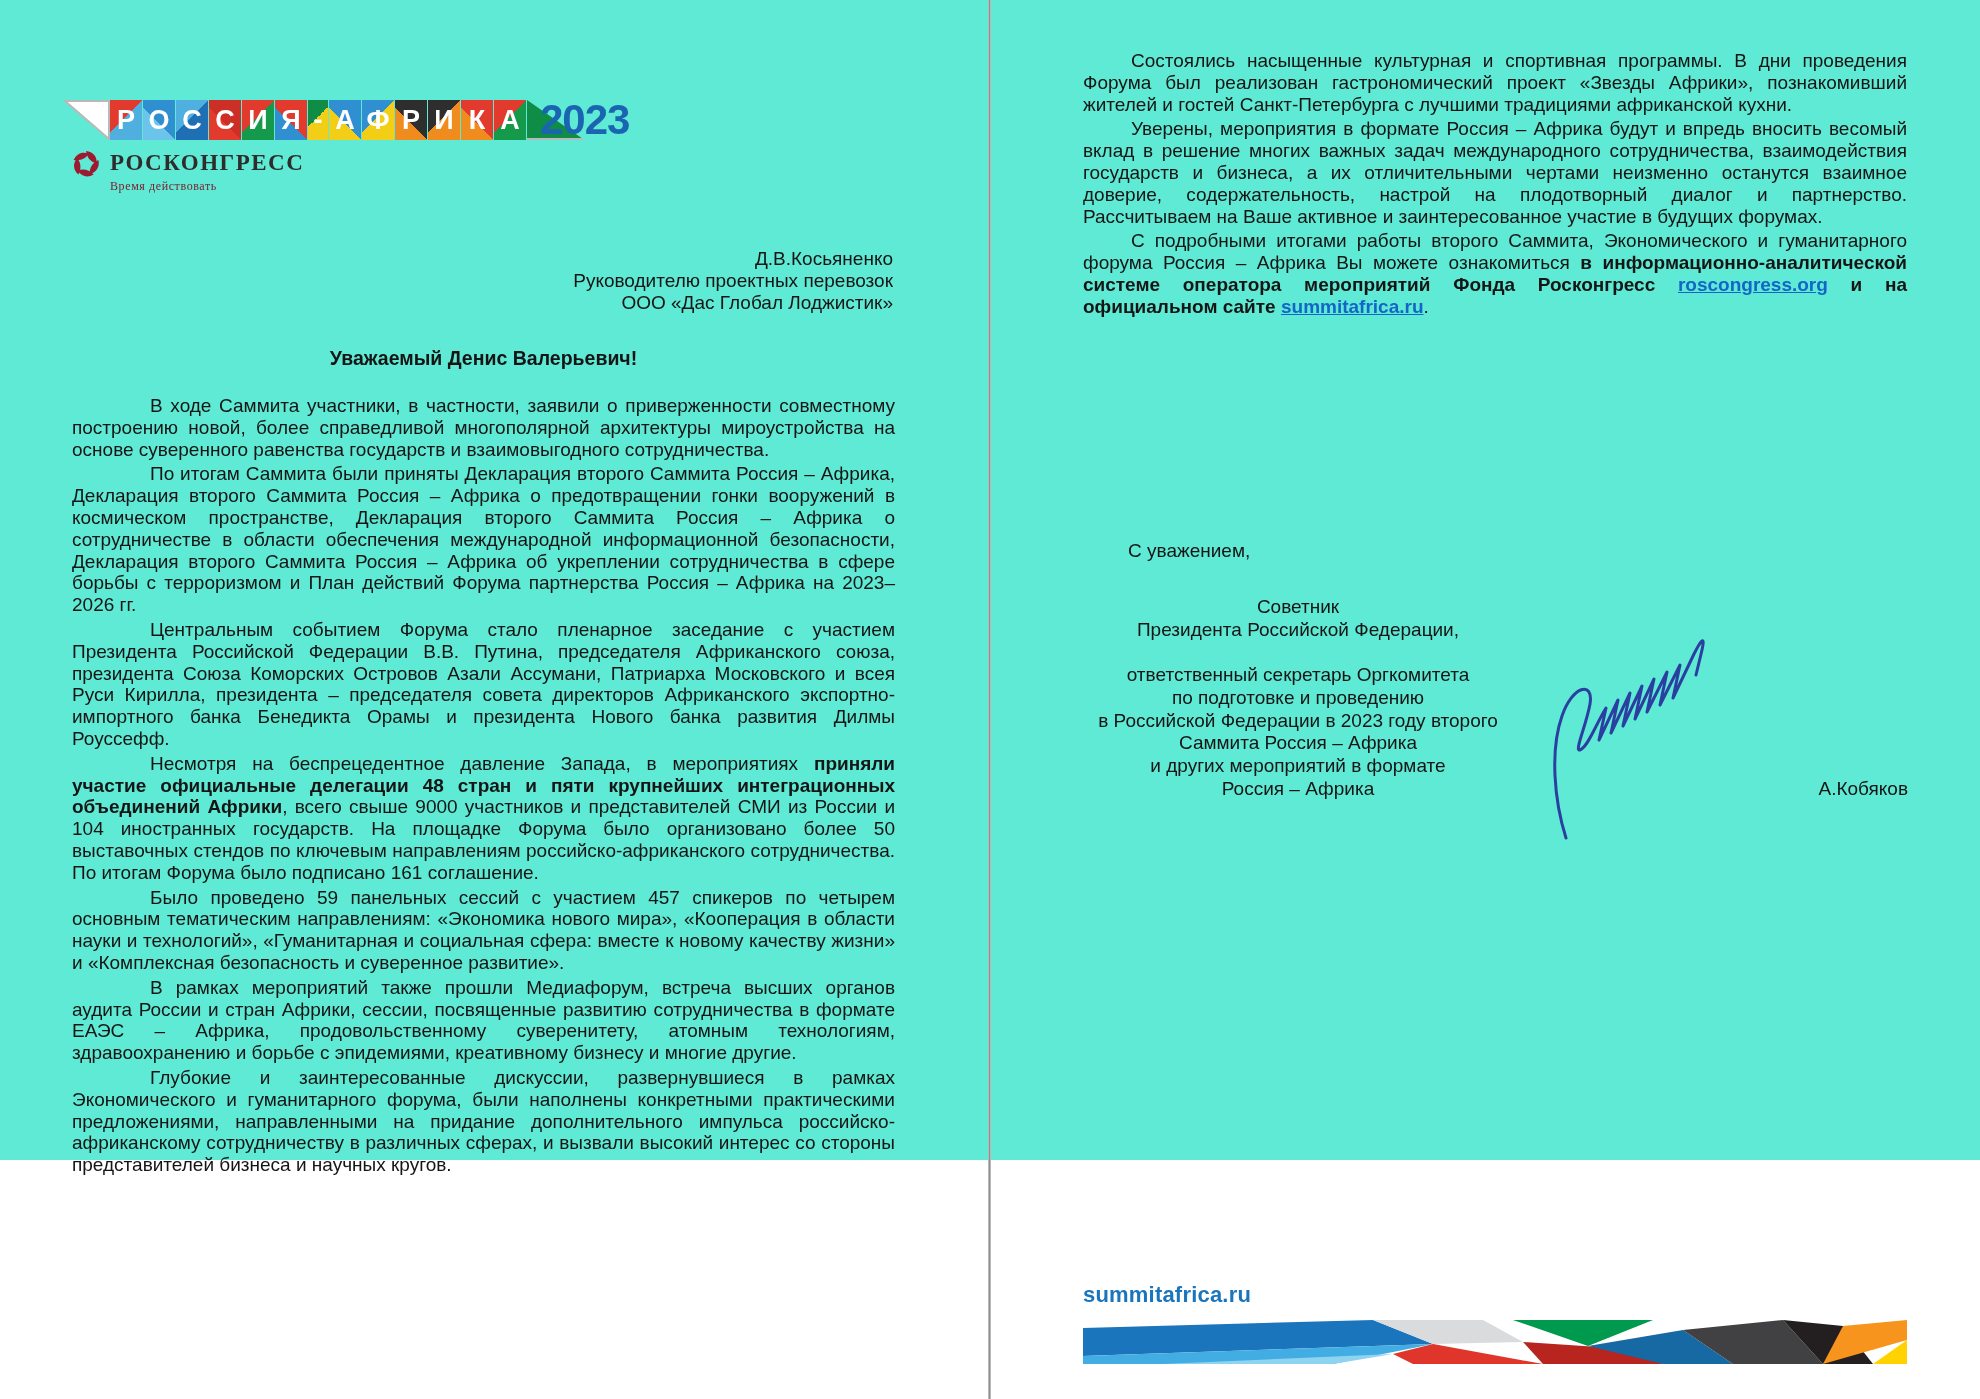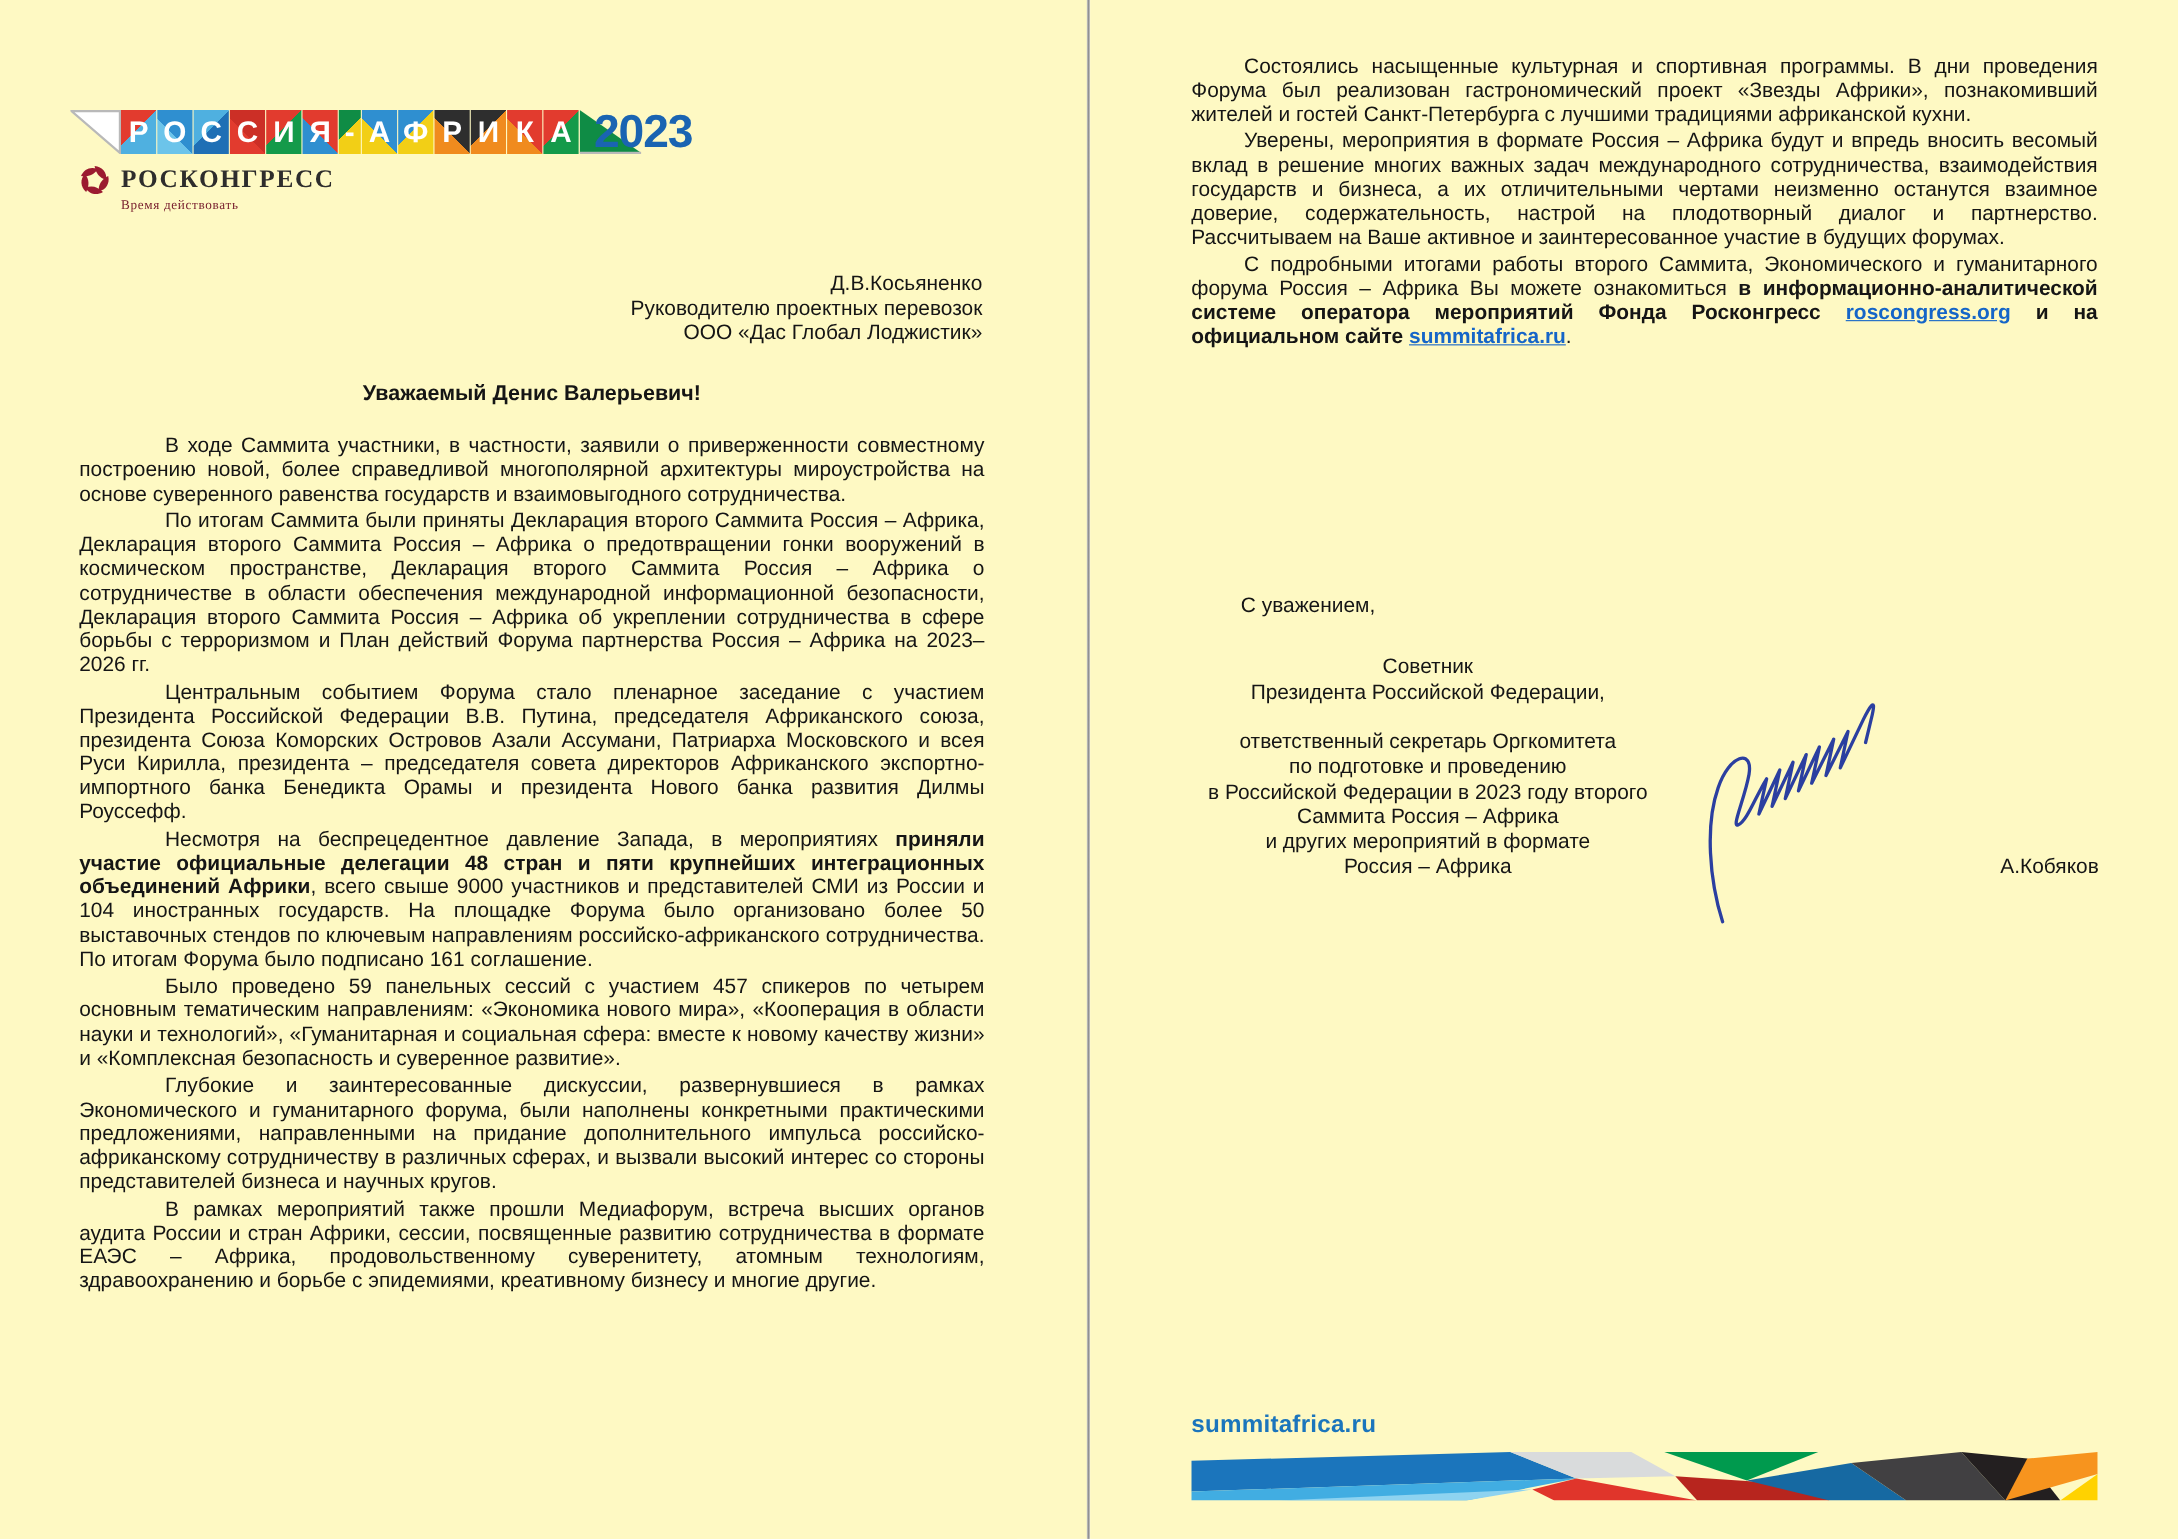--- a/index.html
+++ b/index.html
@@ -1,18 +1,18 @@
 <!DOCTYPE html>
 <html><head>
 <meta charset="utf-8">
 <style>
   html,body{margin:0;padding:0;background:#ffffff;}
   body{width:1980px;height:1399px;position:relative;overflow:hidden;
        font-family:"Liberation Sans",sans-serif;color:#151515;}
-  .page{position:absolute;top:0;height:1399px;background:#fef9c3;}
+  .page{position:absolute;top:0;height:1160px;background:#5eead4;}
   #page-left{left:0;width:989px;}
   #page-right{left:991px;width:989px;}
   .divider{position:absolute;left:988px;top:0;width:3px;height:1399px;
            background:linear-gradient(to right,#cfcfcf,#8f8f8f,#cfcfcf);}
   
   .logo-row{position:absolute;left:64px;top:100px;height:40px;display:flex;align-items:stretch;}
   .logo-tile{width:32px;margin-right:1px;display:flex;align-items:center;justify-content:center;
              color:#fff;font-weight:bold;font-size:27px;line-height:1;
              font-family:"Liberation Sans",sans-serif;}
   .logo-tile.narrow{width:20px;}
@@ -103,22 +103,22 @@
     </div>
 
   <div class="salutation">Уважаемый Денис Валерьевич!</div>
 
   <div class="body-block" id="body1">
       <p class="para"><span>В ходе Саммита участники, в частности, заявили о приверженности совместному построению новой, более справедливой многополярной архитектуры мироустройства на основе суверенного равенства государств и взаимовыгодного сотрудничества.</span></p>
       <p class="para"><span>По итогам Саммита были приняты Декларация второго Саммита Россия – Африка, Декларация второго Саммита Россия – Африка о предотвращении гонки вооружений в космическом пространстве, Декларация второго Саммита Россия – Африка о сотрудничестве в области обеспечения международной информационной безопасности, Декларация второго Саммита Россия – Африка об укреплении сотрудничества в сфере борьбы с терроризмом и План действий Форума партнерства Россия – Африка на 2023–2026 гг.</span></p>
       <p class="para"><span>Центральным событием Форума стало пленарное заседание с участием Президента Российской Федерации В.В. Путина, председателя Африканского союза, президента Союза Коморских Островов Азали Ассумани, Патриарха Московского и всея Руси Кирилла, президента – председателя совета директоров Африканского экспортно-импортного банка Бенедикта Орамы и президента Нового банка развития Дилмы Роуссефф.</span></p>
       <p class="para"><span>Несмотря на беспрецедентное давление Запада, в мероприятиях </span><span class="b">приняли участие официальные делегации 48 стран и пяти крупнейших интеграционных объединений Африки</span><span>, всего свыше 9000 участников и представителей СМИ из России и 104 иностранных государств. На площадке Форума было организовано более 50 выставочных стендов по ключевым направлениям российско-африканского сотрудничества. По итогам Форума было подписано 161 соглашение.</span></p>
       <p class="para"><span>Было проведено 59 панельных сессий с участием 457 спикеров по четырем основным тематическим направлениям: «Экономика нового мира», «Кооперация в области науки и технологий», «Гуманитарная и социальная сфера: вместе к новому качеству жизни» и «Комплексная безопасность и суверенное развитие».</span></p>
+      <p class="para"><span>В рамках мероприятий также прошли Медиафорум, встреча высших органов аудита России и стран Африки, сессии, посвященные развитию сотрудничества в формате ЕАЭС – Африка, продовольственному суверенитету, атомным технологиям, здравоохранению и борьбе с эпидемиями, креативному бизнесу и многие другие.</span></p>
       <p class="para"><span>Глубокие и заинтересованные дискуссии, развернувшиеся в рамках Экономического и гуманитарного форума, были наполнены конкретными практическими предложениями, направленными на придание дополнительного импульса российско-африканскому сотрудничеству в различных сферах, и вызвали высокий интерес со стороны представителей бизнеса и научных кругов.</span></p>
-      <p class="para"><span>В рамках мероприятий также прошли Медиафорум, встреча высших органов аудита России и стран Африки, сессии, посвященные развитию сотрудничества в формате ЕАЭС – Африка, продовольственному суверенитету, атомным технологиям, здравоохранению и борьбе с эпидемиями, креативному бизнесу и многие другие.</span></p>
     </div>
 </div>
 
 <div class="divider"></div>
 
 <div class="page" id="page-right">
 
   <div class="body-block" id="body2">
       <p class="para noindent"><span>Состоялись насыщенные культурная и спортивная программы. В дни проведения Форума был реализован гастрономический проект «Звезды Африки», познакомивший жителей и гостей Санкт-Петербурга с лучшими традициями африканской кухни.</span></p>
       <p class="para"><span>Уверены, мероприятия в формате Россия – Африка будут и впредь вносить весомый вклад в решение многих важных задач международного сотрудничества, взаимодействия государств и бизнеса, а их отличительными чертами неизменно останутся взаимное доверие, содержательность, настрой на плодотворный диалог и партнерство. Рассчитываем на Ваше активное и заинтересованное участие в будущих форумах.</span></p>

